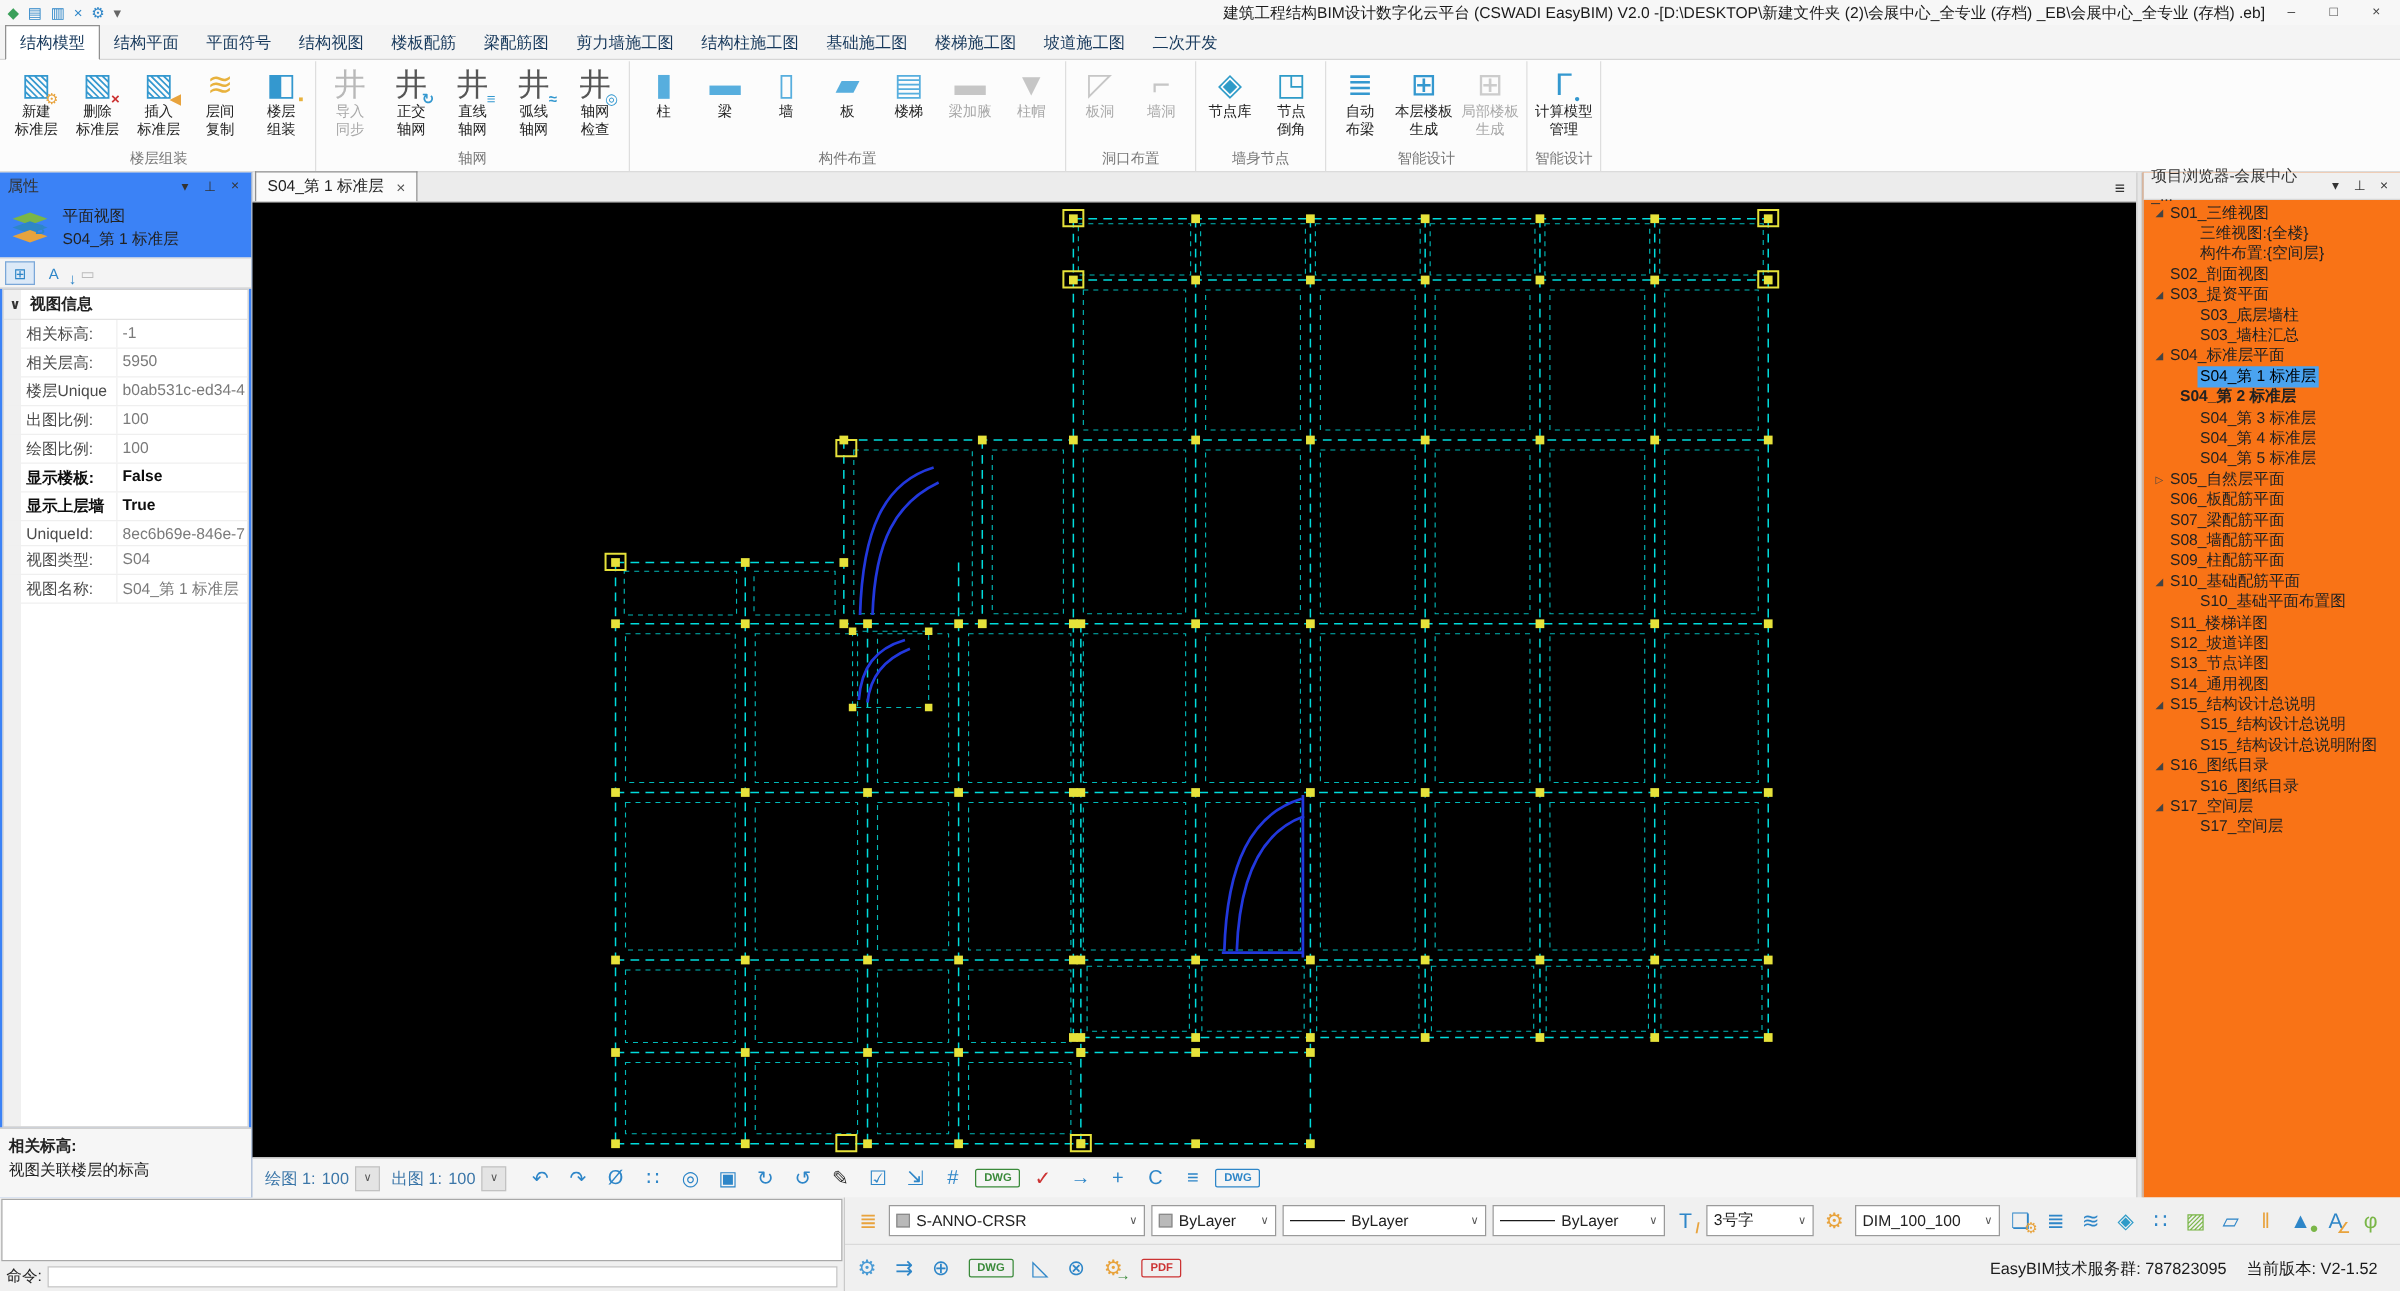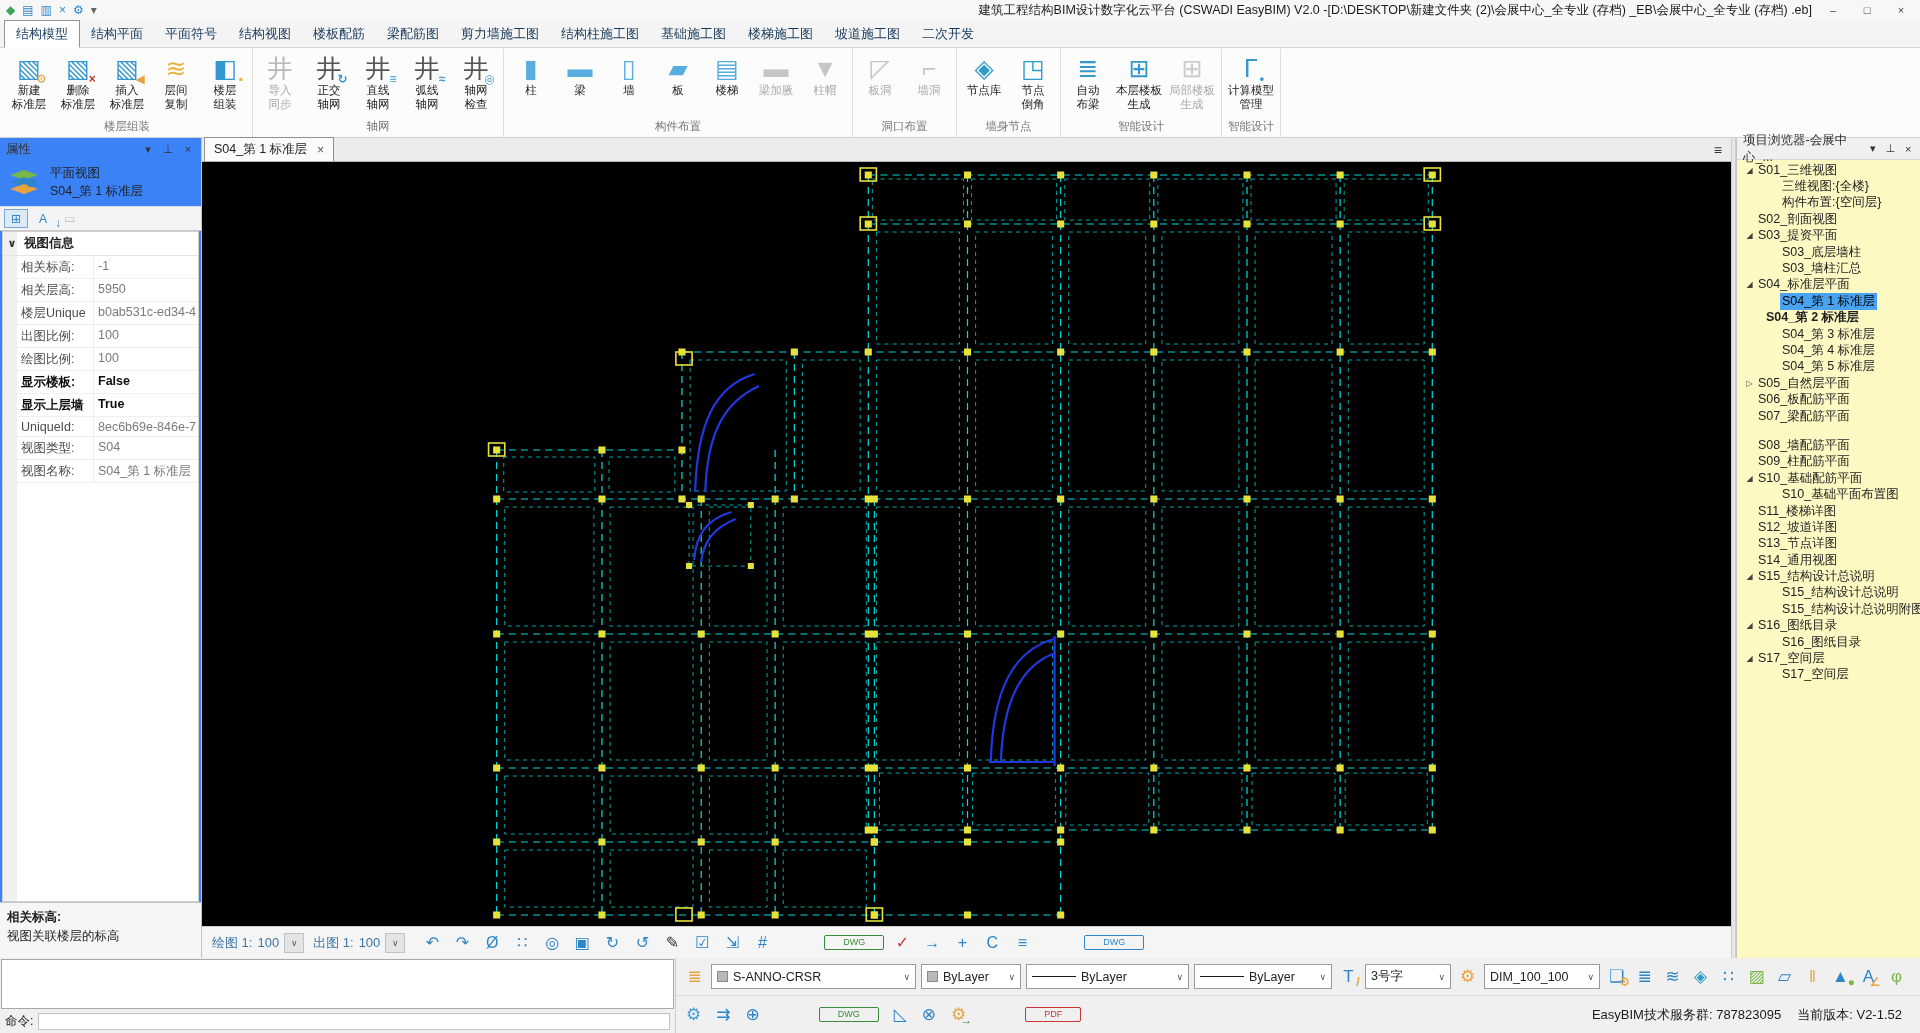--- a/index.html
+++ b/index.html
@@ -23,21 +23,21 @@
   
   .ribbon { height:90px; display:flex; background:#fcfcfc; border-bottom:1px solid #cfcfcf; padding:1px 2px 0; }
   .rgroup { display:flex; flex-direction:column; border-right:1px solid #dedede; padding:0 4px; }
   .rbuttons { flex:1; display:flex; align-items:flex-start; justify-content:center; gap:3px; padding-top:2px; }
   .rbtn { display:flex; flex-direction:column; align-items:center; min-width:46px; padding:1px 2px; font-size:11.5px; color:#222; }
   .rbtn .icon { height:32px; display:flex; align-items:center; justify-content:center; font-size:25px; position:relative; line-height:1; }
   .rbtn.disabled { color:#a8a8a8; }
   .rlabel { text-align:center; line-height:1.2; white-space:nowrap; }
   .rgroup-label { text-align:center; font-size:11.5px; color:#777; padding:2px 0 3px; }
   .ic-badge { position:absolute; right:-6px; bottom:-1px; font-size:12px; font-weight:bold; line-height:1; }
-  .chip { font-size:9px; font-weight:normal; border:1.5px solid; padding:0 18px; border-radius:2px; line-height:1.4;margin-left:44px; }
+  .chip { font-size:9px; font-weight:bold; border:1.5px solid; padding:0 6px; border-radius:2px; line-height:1.4; }
 
   
   .main { height:820px; display:flex; }
 
   .left-panel { width:202px; background:#3b82f6; border-right:1px solid #c4c4c4; display:flex; flex-direction:column; }
   .panel-header { height:22px; display:flex; align-items:center; gap:6px; padding:0 6px; font-size:12.5px; color:#333; }
   .panel-header .sp { flex:1; }
   .phicon { width:14px; text-align:center; color:#444; font-size:11px; }
   .props-view { display:flex; gap:8px; padding:4px 6px 6px; align-items:center; }
   .view-title { font-size:12.5px; color:#222; line-height:1.45; }
@@ -62,21 +62,21 @@
   .canvas { flex:1; background:#000; min-height:0; }
   .canvas svg { width:100%; height:100%; display:block; }
   .canvas-toolbar { height:32px; background:#f5f5f5; border-top:1px solid #cfcfcf; display:flex; align-items:center; gap:9px; padding:0 10px; }
   .scale { display:flex; align-items:center; gap:5px; color:#3b76a8; font-size:13px; }
   .ddmini { width:20px; height:20px; background:#e4e4e4; border:1px solid #c2c2c2; display:flex; align-items:center; justify-content:center; color:#555; font-size:9px; }
   .cticons { display:flex; align-items:center; gap:6px; padding-left:6px; }
   .cbtn { min-width:24px; text-align:center; font-size:16px; position:relative; display:flex; align-items:center; justify-content:center; }
 
   .split { width:5px; background:#e6e6e6; border-left:1px solid #cdcdcd; border-right:1px solid #cdcdcd; }
 
-  .right-panel { width:184px; background:#fef9c3; border-left:1px solid #c4c4c4; display:flex; flex-direction:column; }
+  .right-panel { width:206px; background:#f97316; border-left:1px solid #c4c4c4; display:flex; flex-direction:column; }
   .right-panel .panel-header { background:#f0f0f0; border-bottom:1px solid #d8d8d8; }
   .tree { flex:1; padding-top:2px; font-size:12.5px; overflow:hidden; }
   .titem { display:flex; align-items:center; height:16.4px; white-space:nowrap; }
   .tarrow { width:13px; font-size:8px; color:#444; text-align:center; flex:none; }
   .tlabel { padding:0 2px; }
   .titem.selected .tlabel { background:#4aa3f0; color:#000; }
 
   
   .bottom { height:75px; display:flex; background:#f0f0f0; }
   .cmd-col { width:676px; display:flex; flex-direction:column; border-right:1px solid #cacaca; }
@@ -769,21 +769,21 @@
             <span class="tlabel">S05_自然层平面</span>
           </div>
           <div class="titem" style="padding-left: 6px;">
             <span class="tarrow"></span>
             <span class="tlabel">S06_板配筋平面</span>
           </div>
           <div class="titem" style="padding-left: 6px;">
             <span class="tarrow"></span>
             <span class="tlabel">S07_梁配筋平面</span>
           </div>
-          <div class="titem" style="padding-left: 6px; margin-top: 13px;">
+          <div class="titem" style="padding-left: 6px;">
             <span class="tarrow"></span>
             <span class="tlabel">S08_墙配筋平面</span>
           </div>
           <div class="titem" style="padding-left: 6px;">
             <span class="tarrow"></span>
             <span class="tlabel">S09_柱配筋平面</span>
           </div>
           <div class="titem" style="padding-left: 6px;">
             <span class="tarrow">◢</span>
             <span class="tlabel">S10_基础配筋平面</span>

